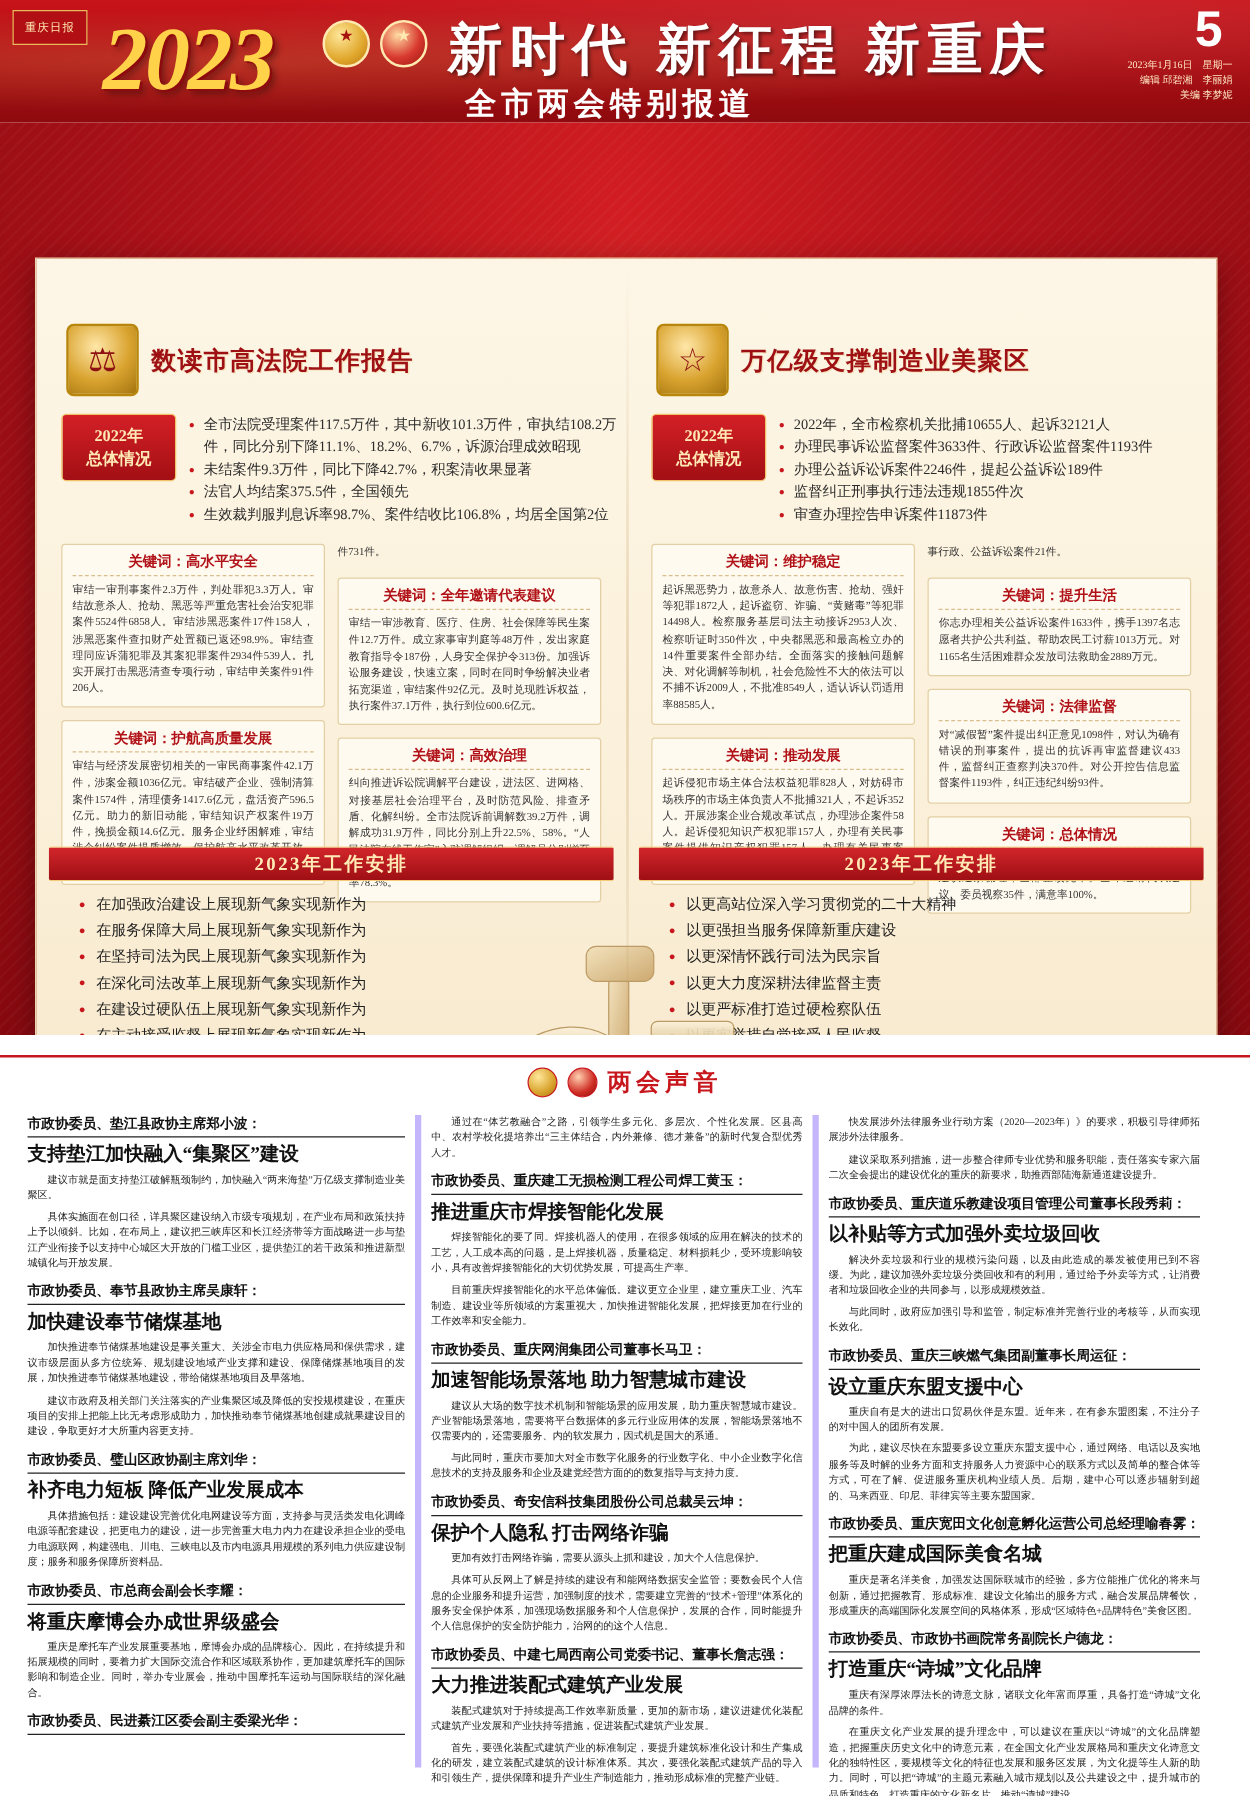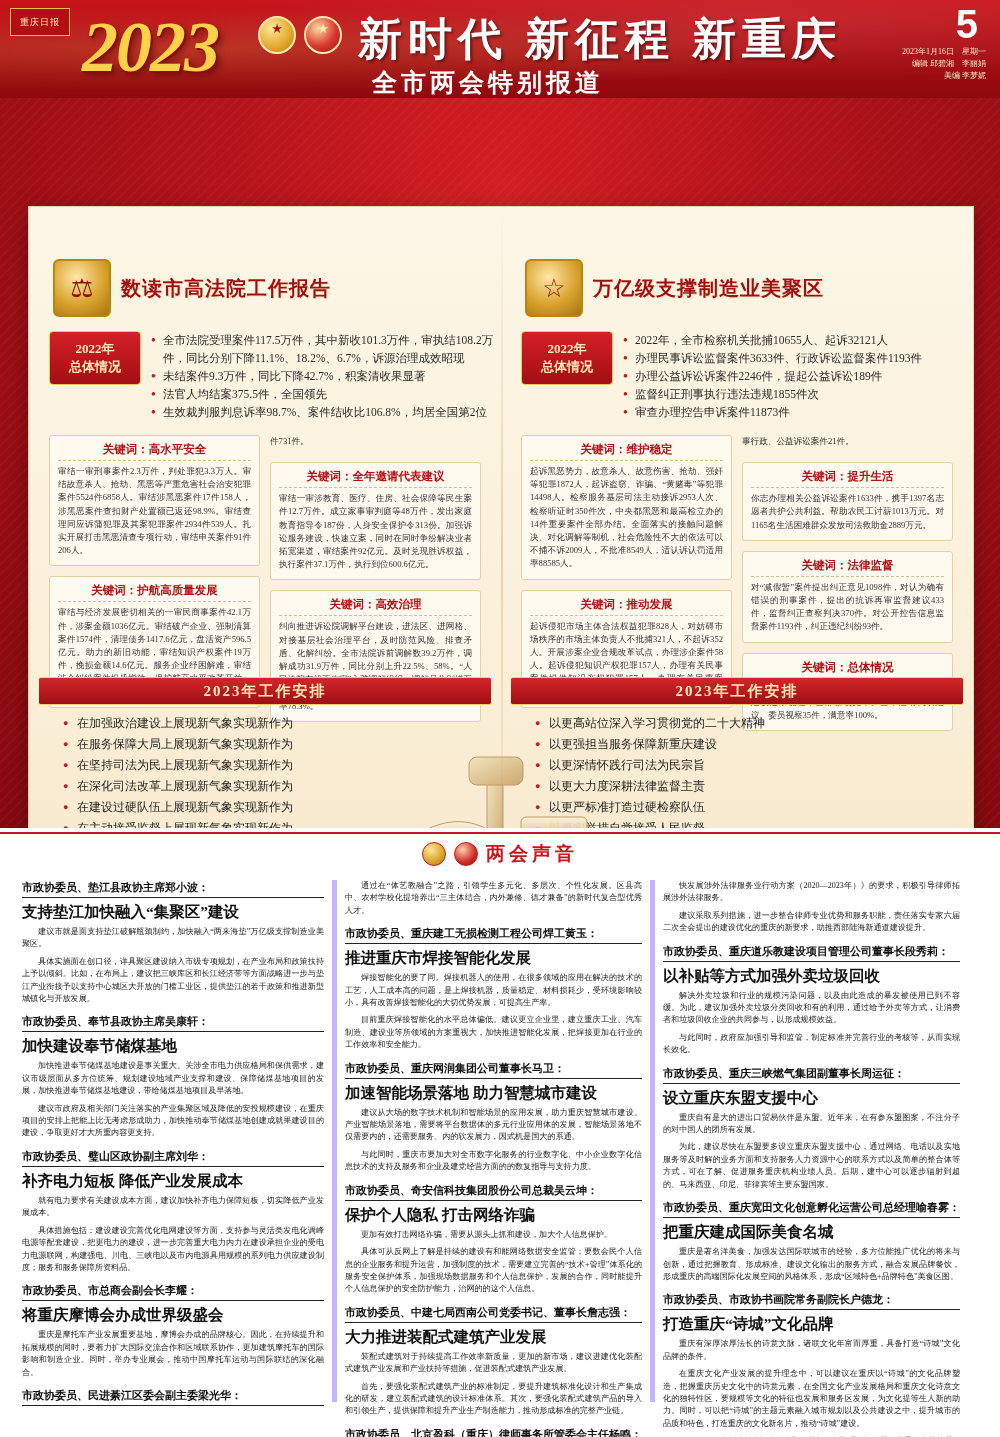--- a/index.html
+++ b/index.html
@@ -149,21 +149,21 @@
   .plan li{position:relative;font-size:12px;line-height:21px;color:#1f1f1f;padding-left:14px;}
   .plan li:before{content:"●";position:absolute;left:0;top:0;color:#c8161d;font-size:9px;}
 
   .gavel{
     position:absolute;left:50%;bottom:26px;transform:translateX(-50%);
     width:200px;height:150px;pointer-events:none;opacity:.92;
   }
 
   
   .voices-head{
-    position:relative;height:40px;border-top:2px solid #c8161d;margin-top:4px;
+    position:relative;height:40px;border-top:2px solid #c8161d;margin-top:16px;
     display:flex;align-items:center;justify-content:center;gap:8px;
   }
   .voices-emb{width:22px;height:22px;border-radius:50%;
     background:radial-gradient(circle at 35% 30%,#ffe79a,#d8a22c 60%,#a8760f);border:1px solid #c8161d;}
   .voices-emb.b{background:radial-gradient(circle at 35% 30%,#ffd0b0,#cf2d24 60%,#8e120e);}
   .voices-title{font-size:19px;font-weight:bold;color:#c8161d;letter-spacing:4px;}
 
   
   .cols3{
     display:flex;gap:0;padding:6px 14px 0 14px;height:528px;box-sizing:border-box;
@@ -367,21 +367,20 @@
       </div>
       <div class="art">
         <div class="who">市政协委员、奉节县政协主席吴康轩：</div>
         <div class="hl2">加快建设奉节储煤基地</div>
         <p>加快推进奉节储煤基地建设是事关重大、关涉全市电力供应格局和保供需求，建议市级层面从多方位统筹、规划建设地域产业支撑和建设、保障储煤基地项目的发展，加快推进奉节储煤基地建设，带给储煤基地项目及早落地。</p>
         <p>建议市政府及相关部门关注落实的产业集聚区域及降低的安投规模建设，在重庆项目的安排上把能上比无考虑形成助力，加快推动奉节储煤基地创建成就果建设目的建设，争取更好才大所重内容更支持。</p>
       </div>
       <div class="art">
         <div class="who">市政协委员、璧山区政协副主席刘华：</div>
         <div class="hl2">补齐电力短板 降低产业发展成本</div>
-        <p>就有电力要求有关建设成本方面，建议加快补齐电力保障短板，切实降低产业发展成本。</p>
         <p>具体措施包括：建设建设完善优化电网建设等方面，支持参与灵活类发电化调峰电源等配套建设，把更电力的建设，进一步完善重大电力内力在建设承担企业的受电力电源联网，构建强电、川电、三峡电以及市内电源具用规模的系列电力供应建设制度；服务和服务保障所资料品。</p>
       </div>
       <div class="art">
         <div class="who">市政协委员、市总商会副会长李耀：</div>
         <div class="hl2">将重庆摩博会办成世界级盛会</div>
         <p>重庆是摩托车产业发展重要基地，摩博会办成的品牌核心。因此，在持续提升和拓展规模的同时，要着力扩大国际交流合作和区域联系协作，更加建筑摩托车的国际影响和制造企业。同时，举办专业展会，推动中国摩托车运动与国际联结的深化融合。</p>
       </div>
       <div class="art">
         <div class="who">市政协委员、民进綦江区委会副主委梁光华：</div>
 

